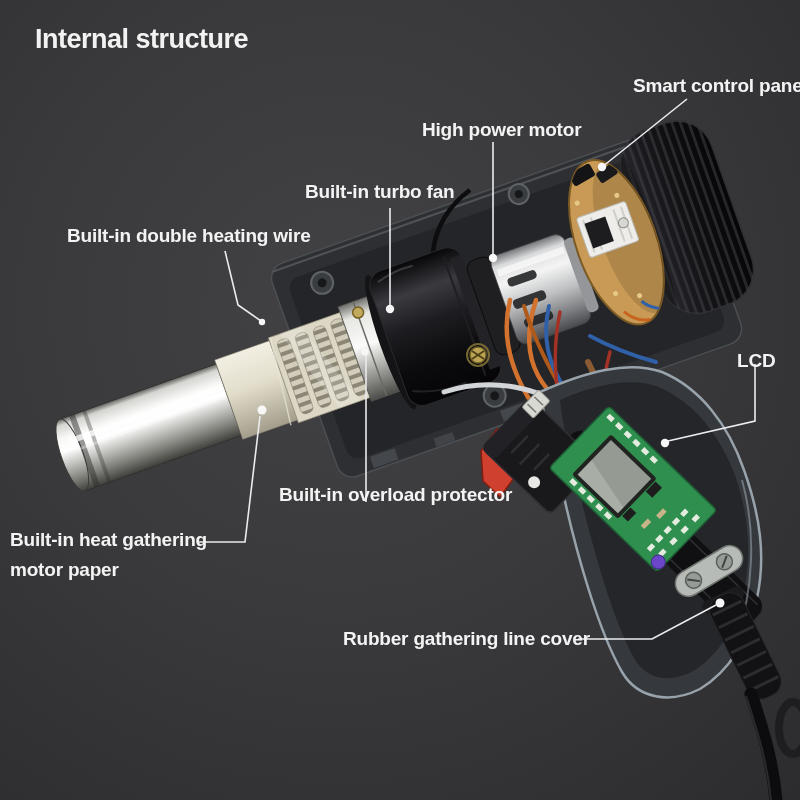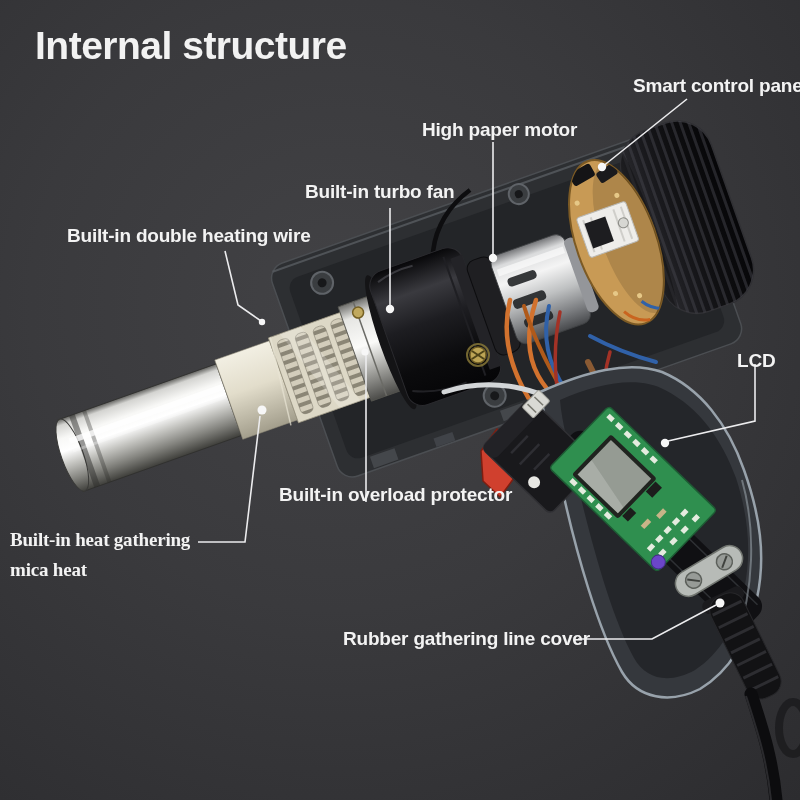--- a/index.html
+++ b/index.html
@@ -4,27 +4,27 @@
 <style>
   html,body{margin:0;padding:0;background:#222;}
   .stage{
     position:relative;width:800px;height:800px;overflow:hidden;
     background:radial-gradient(circle at 42% 38%, #424245 0%, #3a3a3d 45%, #2c2c2f 100%);
     font-family:"Liberation Sans","DejaVu Sans",sans-serif;
   }
   .stage svg{position:absolute;left:0;top:0;}
   .title{
     position:absolute;left:35px;top:24px;margin:0;
-    font-size:39px;font-weight:bold;color:#f2f2f2;letter-spacing:-0.5px;white-space:nowrap;
+    font-size:27px;font-weight:bold;color:#f2f2f2;letter-spacing:-0.5px;white-space:nowrap;
   }
   .label{
     position:absolute;font-size:19px;font-weight:bold;color:#f3f3f3;
     white-space:nowrap;letter-spacing:-0.2px;line-height:22px;
   }
-  .label .ln{height:30px;font-family:Liberation Serif, serif;}
+  .label .ln{height:30px;}
 </style>
 </head>
 <body>
 
 <div class="stage">
 
 <svg width="800" height="800" viewBox="0 0 800 800">
   <defs>
     <linearGradient id="gMetal" x1="0" y1="0" x2="0" y2="1">
       <stop offset="0" stop-color="#62625f"></stop>
@@ -326,24 +326,24 @@
     <circle cx="665" cy="443" r="4.2"></circle>
     <circle cx="365" cy="352" r="3.6"></circle>
     <circle cx="262" cy="410" r="4.5"></circle>
     <circle cx="720" cy="603" r="4.5"></circle>
   </g>
 </svg>
 
 <h1 class="title">Internal structure</h1>
 
 <div class="label" style="left:633px;top:75px">Smart control panel</div>
-<div class="label" style="left:422px;top:119px">High paper motor</div>
+<div class="label" style="left:422px;top:119px">High power motor</div>
 <div class="label" style="left:305px;top:181px">Built-in turbo fan</div>
 <div class="label" style="left:67px;top:225px">Built-in double heating wire</div>
 <div class="label" style="left:737px;top:350px">LCD</div>
 <div class="label" style="left:279px;top:484px">Built-in overload protector</div>
 <div class="label" style="left:10px;top:529px">
   <div class="ln">Built-in heat gathering</div>
-  <div class="ln">mica heat</div>
+  <div class="ln">motor paper</div>
 </div>
 <div class="label" style="left:343px;top:628px">Rubber gathering line cover</div>
 
 </div>
 
 </body></html>

